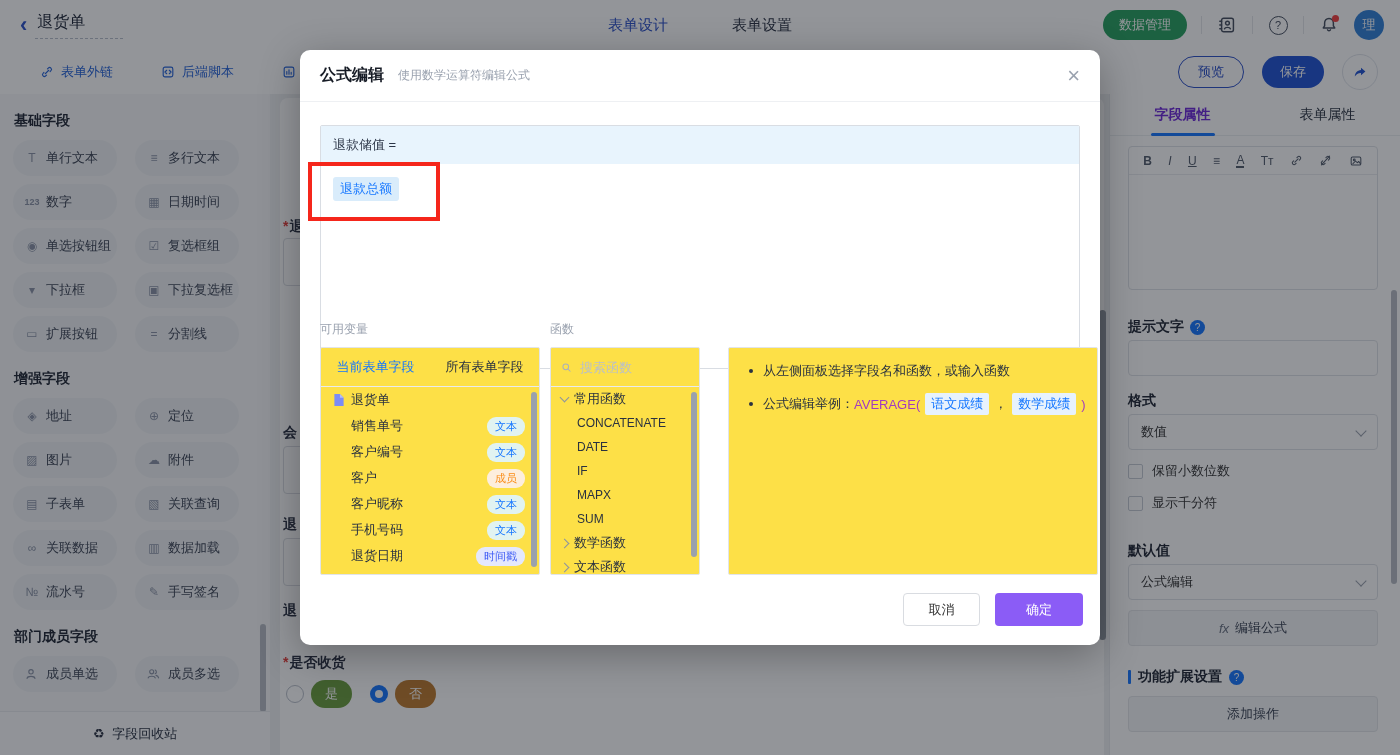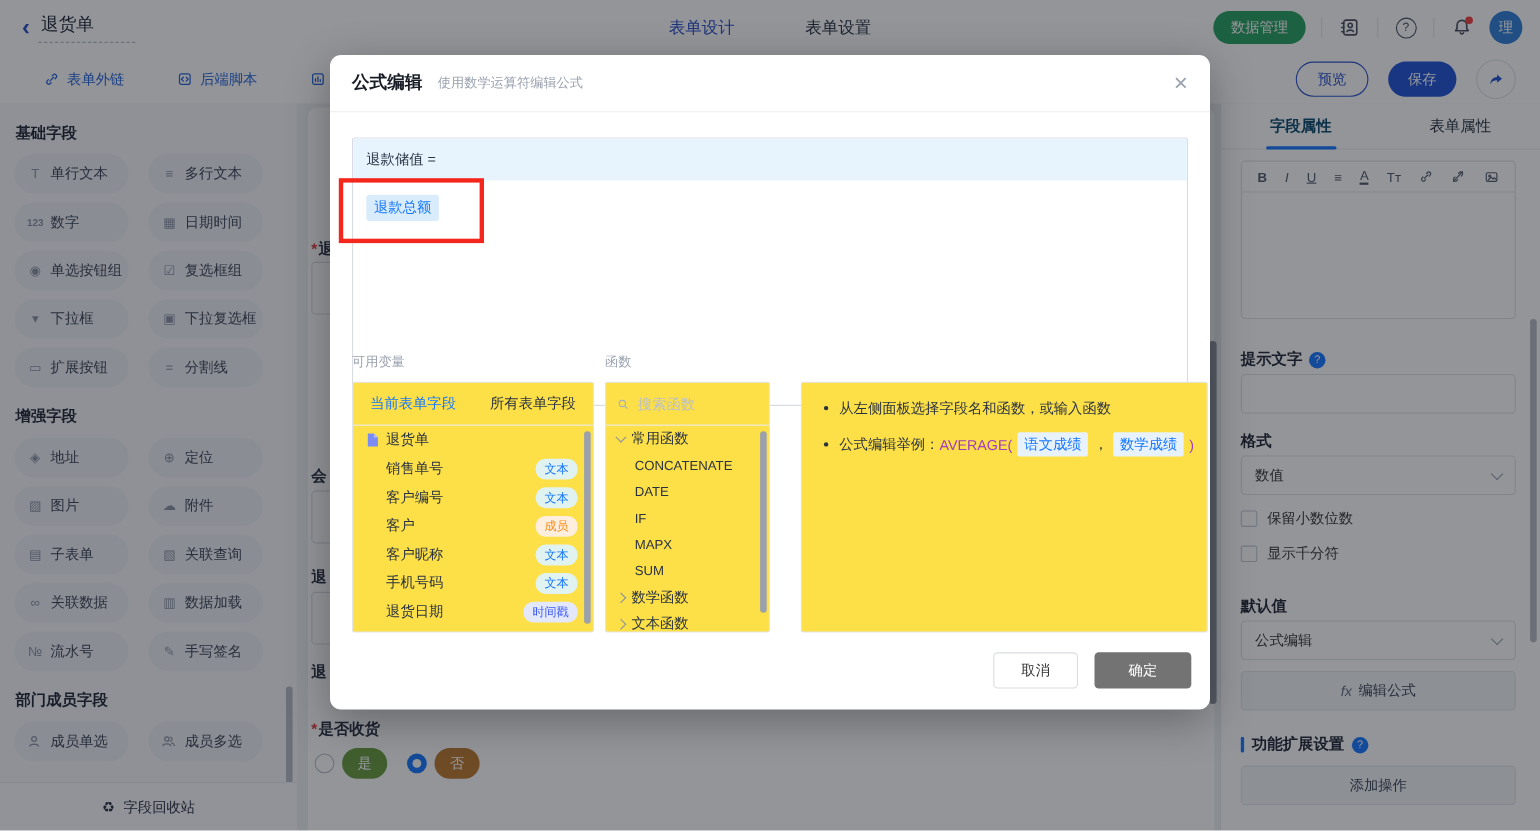--- a/index.html
+++ b/index.html
@@ -46,21 +46,21 @@
   .radio{width:18px;height:18px;border-radius:50%;border:1px solid #b9bfca;background:#fff;box-sizing:border-box}
   .radio.checked{border:none;background:#1677ff;position:relative}
   .radio.checked::after{content:"";position:absolute;left:5px;top:5px;width:8px;height:8px;border-radius:50%;background:#fff}
   .opt-pill{height:28px;border-radius:14px;color:#fff;font-size:13px;display:flex;align-items:center;justify-content:center;padding:0 14px;margin-left:7px}
   .opt-yes{background:#6a9d3d;margin-right:18px}
   .opt-no{background:#bd7b2f}
   
   .rightpanel{position:absolute;top:94px;right:0;width:290px;bottom:0;background:#fff;border-left:1px solid #e7e9ed}
   .rp-tabs{position:absolute;top:0;left:0;right:0;height:41px;display:flex;border-bottom:1px solid #eceef1}
   .rp-tab{flex:1;display:flex;align-items:center;justify-content:center;font-size:14px;color:#2a3240;position:relative;cursor:pointer}
-  .rp-tab.active{color:#0c4a6e;font-weight:bold}
+  .rp-tab.active{color:#6d28d9;font-weight:bold}
   .rp-tab.active::after{content:"";position:absolute;bottom:-1px;left:50%;margin-left:-32px;width:64px;height:3px;background:#1677ff;border-radius:2px}
   .editor{position:absolute;left:18px;top:52px;width:250px;height:144px;border:1px solid #dfe2e7;border-radius:4px;box-sizing:border-box}
   .ed-toolbar{height:27px;border-bottom:1px solid #e9ebee;display:flex;align-items:center;justify-content:space-around;padding:0 6px;color:#515b6b;font-size:12px}
   .ed-b{cursor:pointer;line-height:1}
   .ed-u{text-decoration:underline}
   .ed-a{border-bottom:2px solid #515b6b;line-height:1;padding-bottom:0px}
   .rp-label{position:absolute;left:18px;font-size:14px;font-weight:bold;color:#1f2633;display:flex;align-items:center;gap:6px}
   .qmark{width:15px;height:15px;border-radius:50%;background:#1677ff;color:#fff;font-size:10px;display:inline-flex;align-items:center;justify-content:center;font-weight:normal}
   .rp-input{position:absolute;left:18px;width:250px;height:36px;border:1px solid #dfe2e7;border-radius:4px;box-sizing:border-box;background:#fff}
   .rp-select{position:absolute;left:18px;width:250px;height:36px;border:1px solid #dfe2e7;border-radius:4px;box-sizing:border-box;display:flex;align-items:center;padding:0 12px;font-size:13px;color:#333;cursor:pointer}
@@ -106,21 +106,21 @@
   .frow:first-of-type{margin-top:3px}
   .chev-s{width:6px;height:6px;border-right:1.4px solid #8b93a0;border-bottom:1.4px solid #8b93a0;flex:none}
   .chev-s.down{transform:rotate(45deg);margin-top:-3px}
   .chev-s.right{transform:rotate(-45deg)}
   .tips-panel{left:428px;width:370px;padding:14px 16px;box-sizing:border-box;font-size:13px;color:#2a3240}
   .tip-line{display:flex;align-items:center;margin-bottom:13px;white-space:nowrap}
   .bullet{width:4px;height:4px;border-radius:50%;background:#2a3240;margin:0 10px 0 4px;flex:none}
   .purple{color:#a23bbf}
   .tchip{background:#e7f2fd;color:#1677ff;padding:2px 6px;border-radius:2px;margin:0 5px}
   .m-cancel{position:absolute;left:603px;top:543px;width:77px;height:33px;border:1px solid #d9dce1;border-radius:4px;background:#fff;font-size:13px;color:#333;display:flex;align-items:center;justify-content:center;cursor:pointer}
-  .m-ok{position:absolute;left:695px;top:543px;width:88px;height:33px;border-radius:4px;background:#737373;font-size:13px;color:#fff;display:flex;align-items:center;justify-content:center;cursor:pointer}
+  .m-ok{position:absolute;left:695px;top:543px;width:88px;height:33px;border-radius:4px;background:#8b5cf6;font-size:13px;color:#fff;display:flex;align-items:center;justify-content:center;cursor:pointer}
 </style>
 </head>
 <body>
 
 <div class="screen">
 
   <header class="topbar">
     <div class="back-group">
       <span class="back-chev">‹</span>
       <span class="doc-title">退货单</span>

